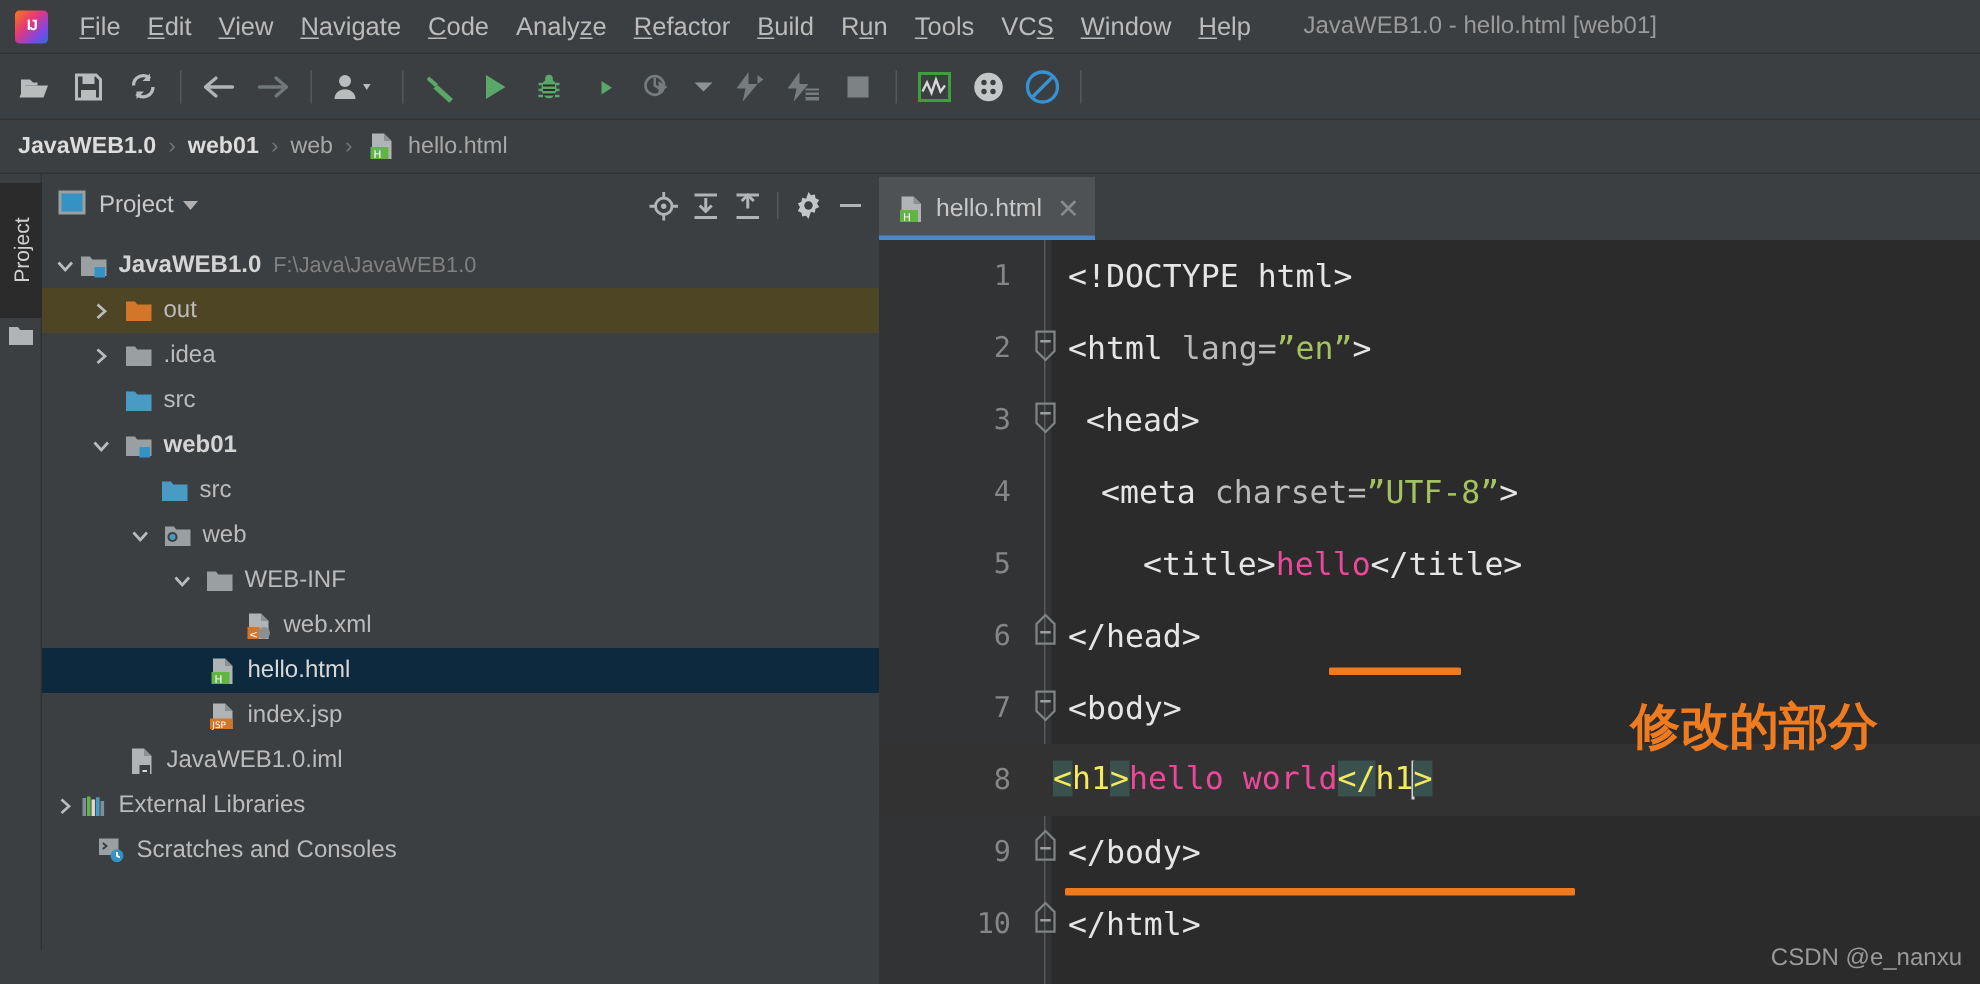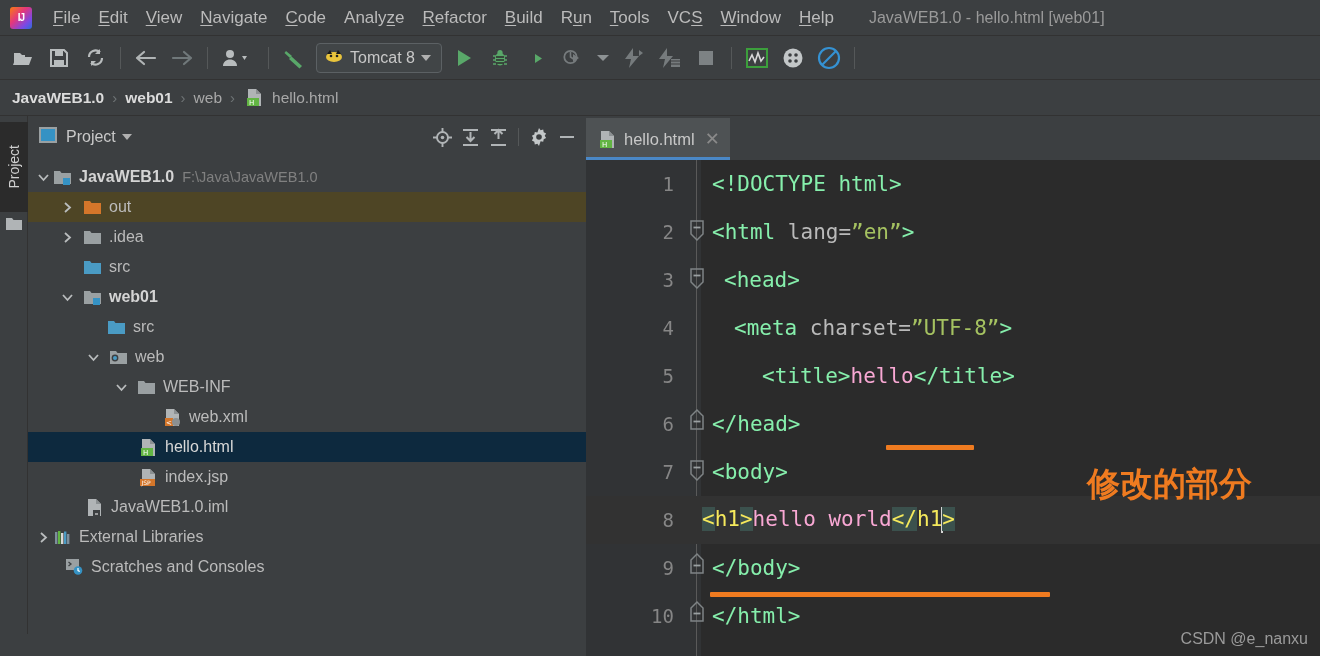--- a/index.html
+++ b/index.html
@@ -141,25 +141,25 @@
   .cline.caretline { background: #323232; }
   .lnum {
     width: 104px; text-align: right; padding-right: 16px;
     font-family: "DejaVu Sans Mono", monospace; font-size: 19px; color: #868686;
     flex: 0 0 auto;
   }
   .codetext {
     font-family: "DejaVu Sans Mono", monospace; font-size: 21px; color: #a9b7c6;
     white-space: pre; margin-left: 10px;
   }
-  .tag { color: #86efac; }
+  .tag { color: #e5e5e5; }
   .tagbright { color: #f5e95c; }
   .attr { color: #bababa; }
   .val { color: #a5c261; }
-  .txt { color: #f9a8d4; }
+  .txt { color: #ec4899; }
   .mbox { background: #3b514d; }
 
   .fold {
     position: absolute; left: 103px; width: 16px; height: 20px;
   }
   .caret-bar {
     display: inline-block; width: 2px; height: 26px; background: #d6d6d6;
     vertical-align: middle; margin: 0 -1px;
   }
 
@@ -246,33 +246,20 @@
       </svg>
     </div>
     <div class="tb-sep"></div>
     <div class="tb-btn">
       <svg width="24" height="22" viewBox="0 0 24 22">
         <path d="M4 4l6 5 -2 2 -5.5-5z" fill="#59a869"></path>
         <path d="M9.5 9.5 L20 19 L17.5 21.5 L7 12z" fill="#59a869"></path>
       </svg>
     </div>
 
-    <div class="runcfg">
-      <span>
-        <svg width="20" height="16" viewBox="0 0 20 16">
-          <ellipse cx="10" cy="9" rx="8" ry="5" fill="#e9c43c"></ellipse>
-          <path d="M3 6 L6 2 L8 6z" fill="#1a1a1a"></path>
-          <path d="M17 6 L14 2 L12 6z" fill="#1a1a1a"></path>
-          <circle cx="7" cy="8" r="1.3" fill="#222"></circle>
-          <circle cx="13" cy="8" r="1.3" fill="#222"></circle>
-        </svg>
-      </span>
-      <span class="runcfg-label">Tomcat 8</span>
-      <span class="caret-dn"></span>
-    </div>
 
     <div class="tb-btn">
       <svg width="20" height="20" viewBox="0 0 20 20">
           <path d="M4 2l13 8-13 8z" fill="#59a869"></path>
         </svg>
     </div>
     <div class="tb-btn">
       <svg width="20" height="20" viewBox="0 0 20 20">
         <ellipse cx="10" cy="11" rx="5" ry="6.5" fill="#59a869"></ellipse>
         <circle cx="10" cy="4.5" r="2.6" fill="#59a869"></circle>

